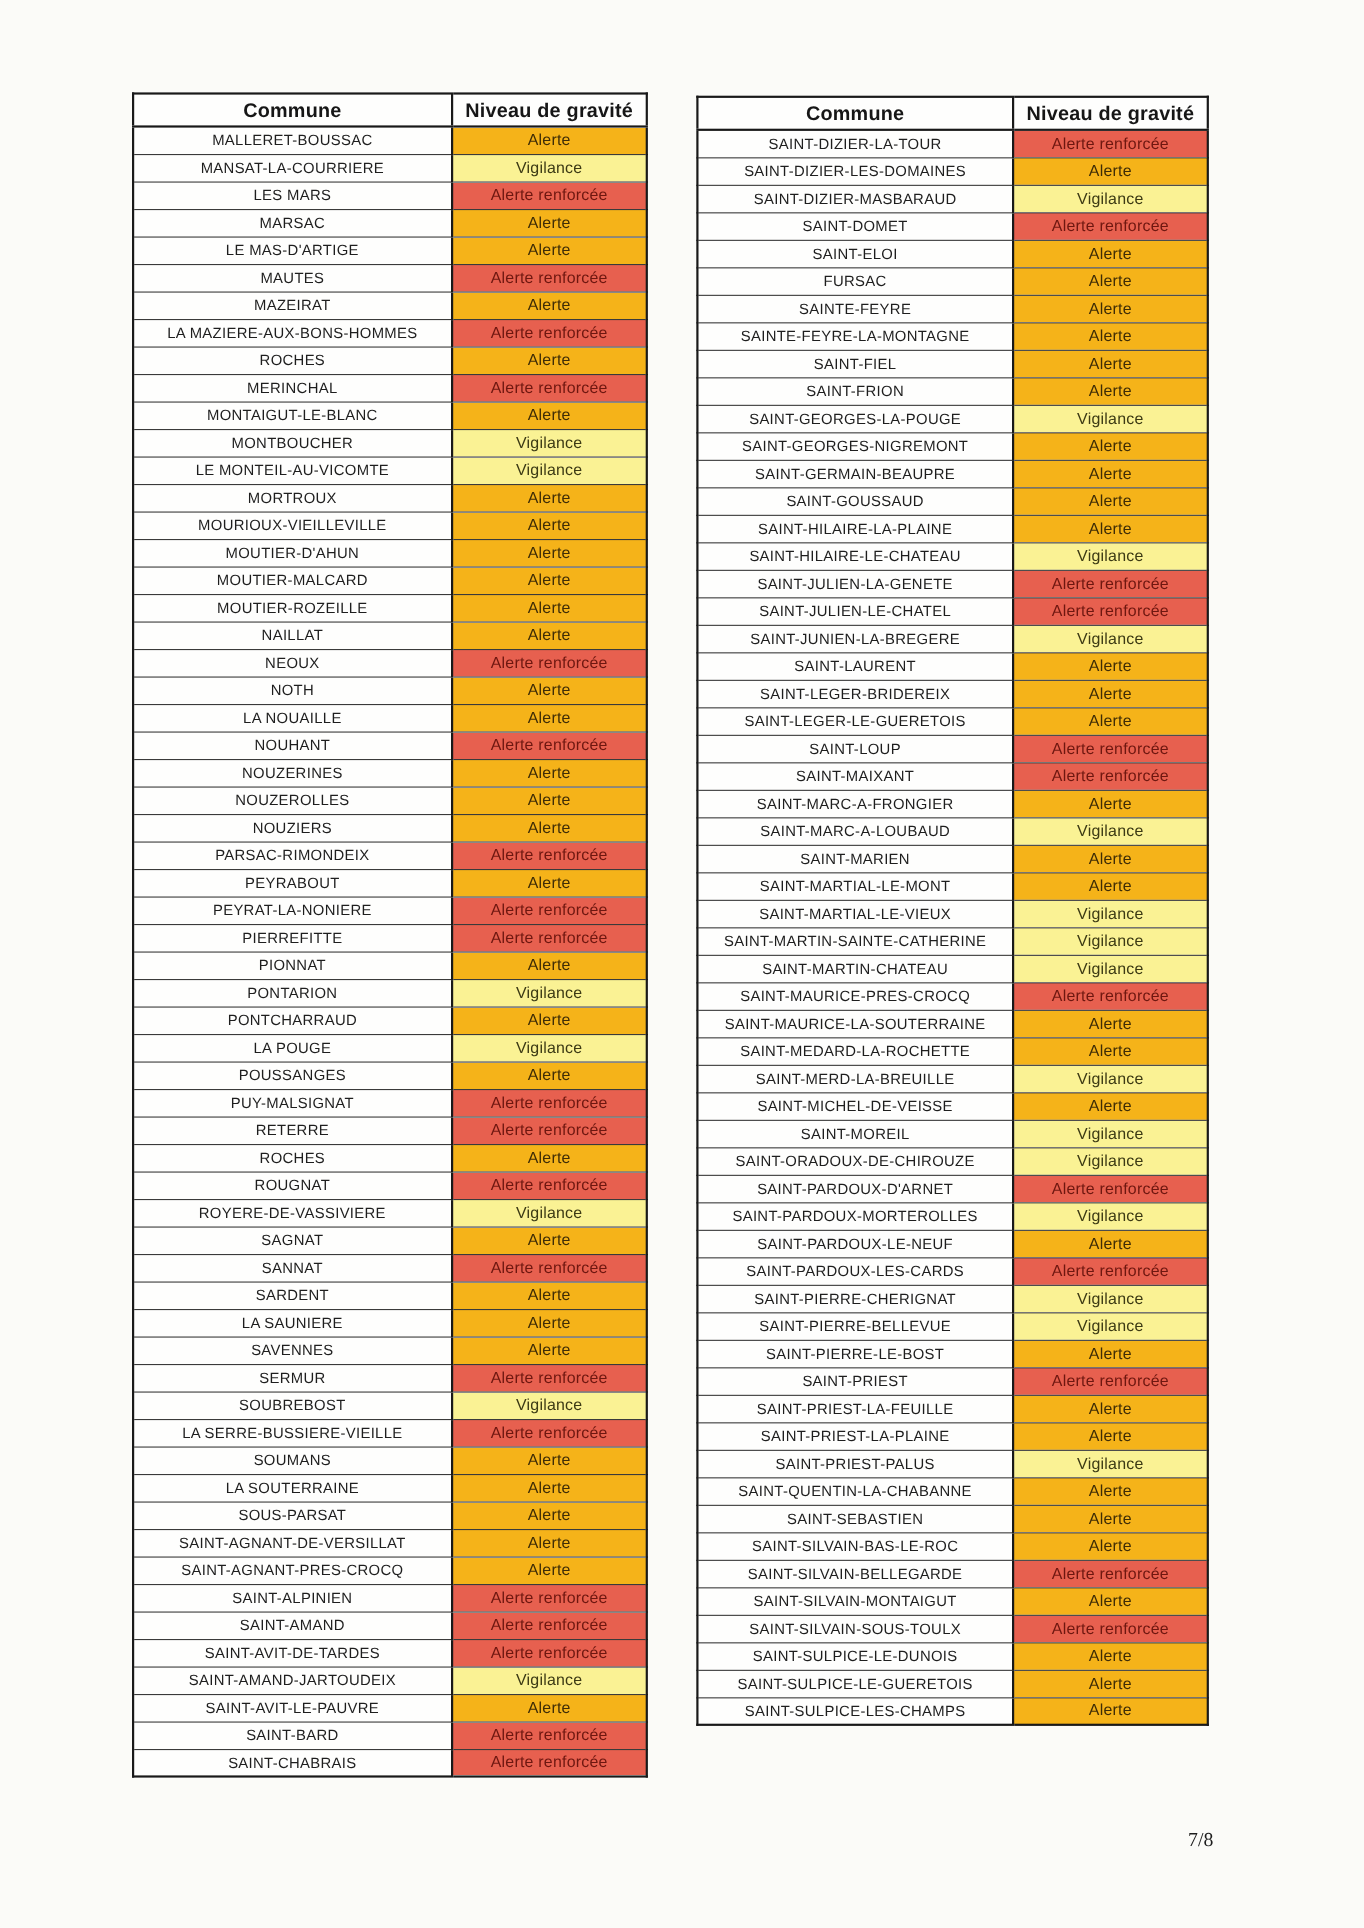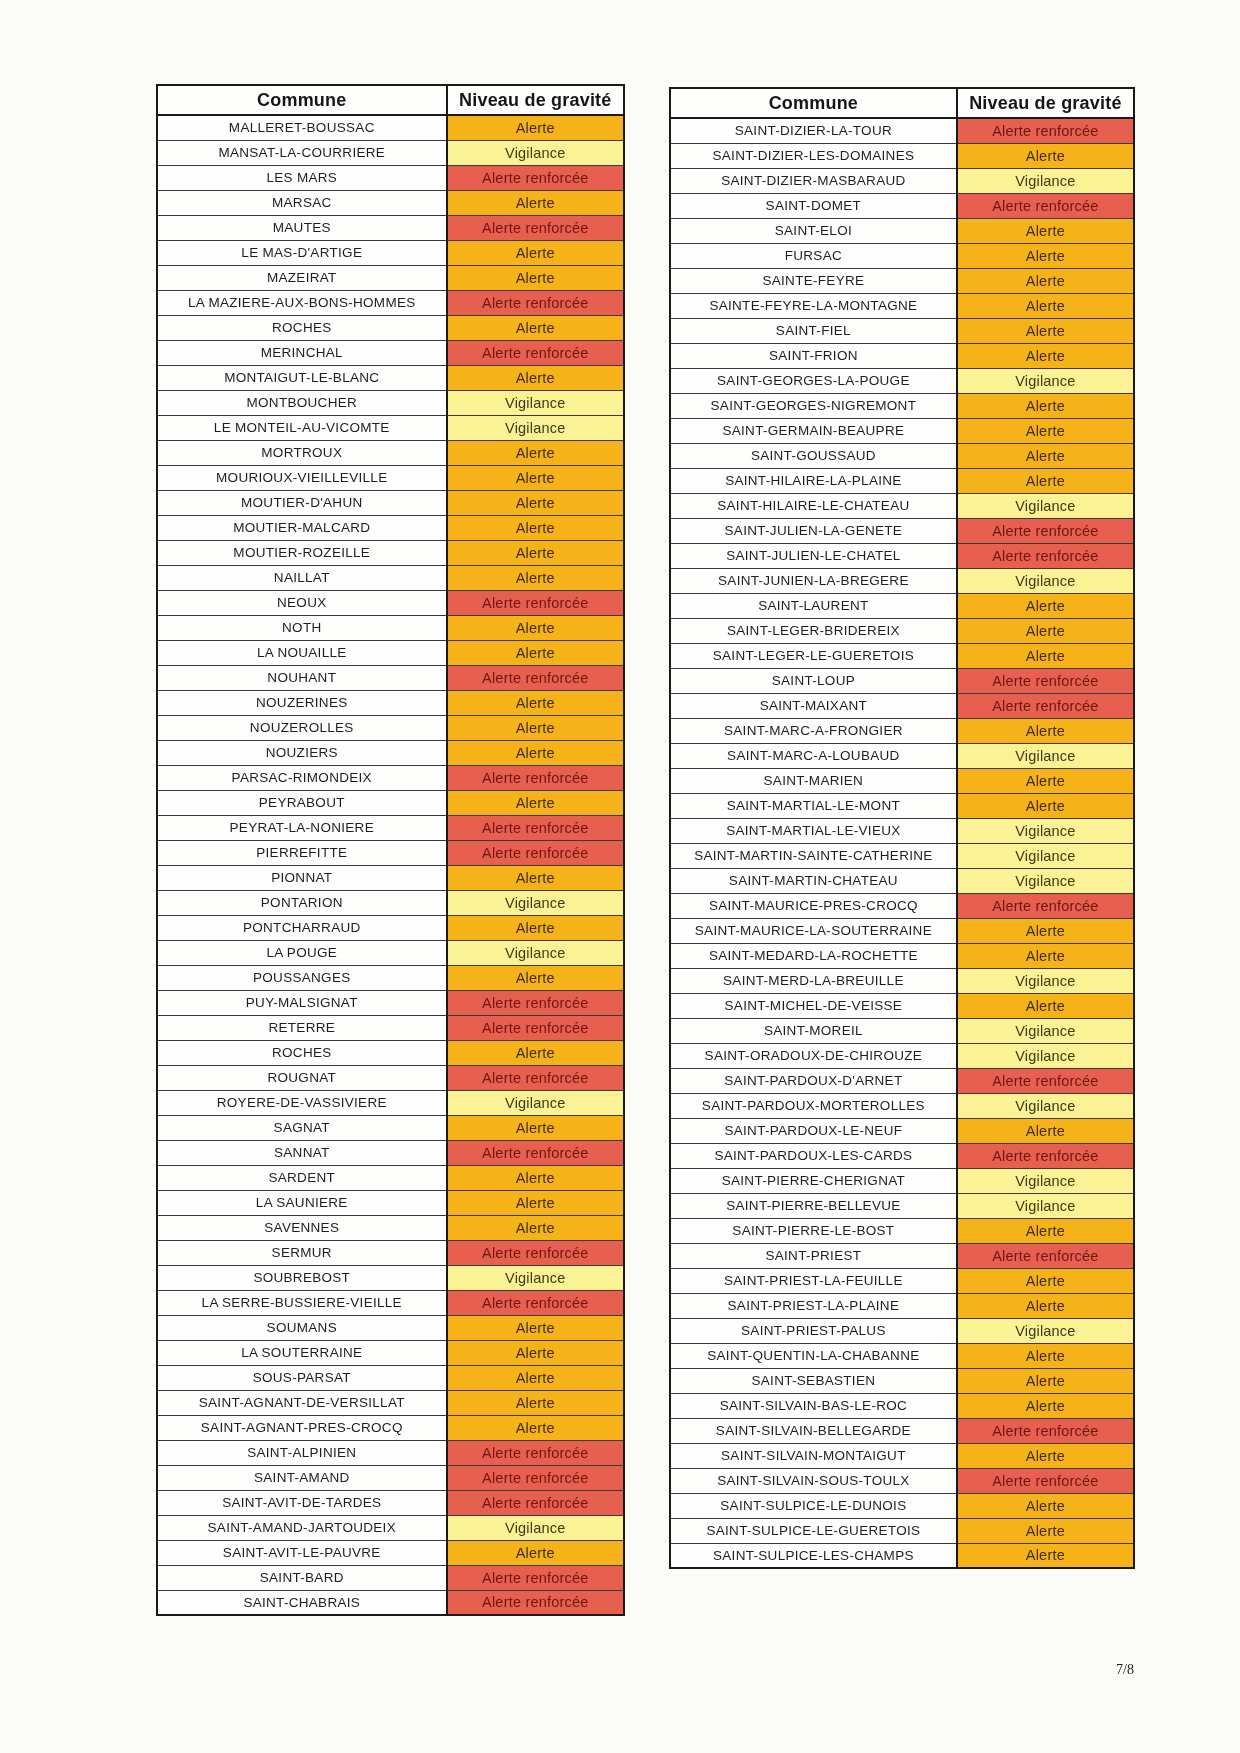--- a/index.html
+++ b/index.html
@@ -3,21 +3,21 @@
 <meta charset="utf-8">
 <style>
   html,body{margin:0;padding:0;}
   body{
     width:1240px;height:1753px;
     background:#fbfbf8;
     font-family:"Liberation Sans", sans-serif;
     position:relative;
     -webkit-font-smoothing:antialiased;
   }
-  .page{position:absolute;inset:0;margin-left:36px;}
+  .page{position:absolute;inset:0;}
   table.communes-table{
     position:absolute;
     border-collapse:collapse;
     table-layout:fixed;
     background:#fefefd;
   }
   table.communes-table.left{left:120px;top:84px;width:469px;}
   table.communes-table.right{left:633px;top:87px;width:466px;}
   table.communes-table th,
   table.communes-table td{
@@ -44,21 +44,21 @@
     font-size:13.5px;
     color:#1e1e1e;
     letter-spacing:.3px;
     background:#fefefd;
   }
   td.niveau{font-size:14.5px;letter-spacing:.2px;}
   .page-number{
     position:absolute;
     left:1080px;top:1662px;
     font-family:"Liberation Serif", serif;
-    font-size:14px;
+    font-size:18px;
     color:#1d1d1d;
   }
 </style>
 </head>
 <body>
 
 <div class="page">
 
   <table class="communes-table left">
     <colgroup>
@@ -82,26 +82,26 @@
         </tr>
         <tr>
           <td class="commune">LES MARS</td>
           <td class="niveau" style="background: rgb(231, 96, 79); color: rgb(110, 23, 16);">Alerte renforcée</td>
         </tr>
         <tr>
           <td class="commune">MARSAC</td>
           <td class="niveau" style="background: rgb(245, 179, 25); color: rgb(63, 45, 6);">Alerte</td>
         </tr>
         <tr>
+          <td class="commune">LE MAS-D'ARTIGE</td>
+          <td class="niveau" style="background: rgb(245, 179, 25); color: rgb(63, 45, 6);">Alerte</td>
+        </tr>
+        <tr>
           <td class="commune">MAUTES</td>
           <td class="niveau" style="background: rgb(231, 96, 79); color: rgb(110, 23, 16);">Alerte renforcée</td>
-        </tr>
-        <tr>
-          <td class="commune">LE MAS-D'ARTIGE</td>
-          <td class="niveau" style="background: rgb(245, 179, 25); color: rgb(63, 45, 6);">Alerte</td>
         </tr>
         <tr>
           <td class="commune">MAZEIRAT</td>
           <td class="niveau" style="background: rgb(245, 179, 25); color: rgb(63, 45, 6);">Alerte</td>
         </tr>
         <tr>
           <td class="commune">LA MAZIERE-AUX-BONS-HOMMES</td>
           <td class="niveau" style="background: rgb(231, 96, 79); color: rgb(110, 23, 16);">Alerte renforcée</td>
         </tr>
         <tr>

